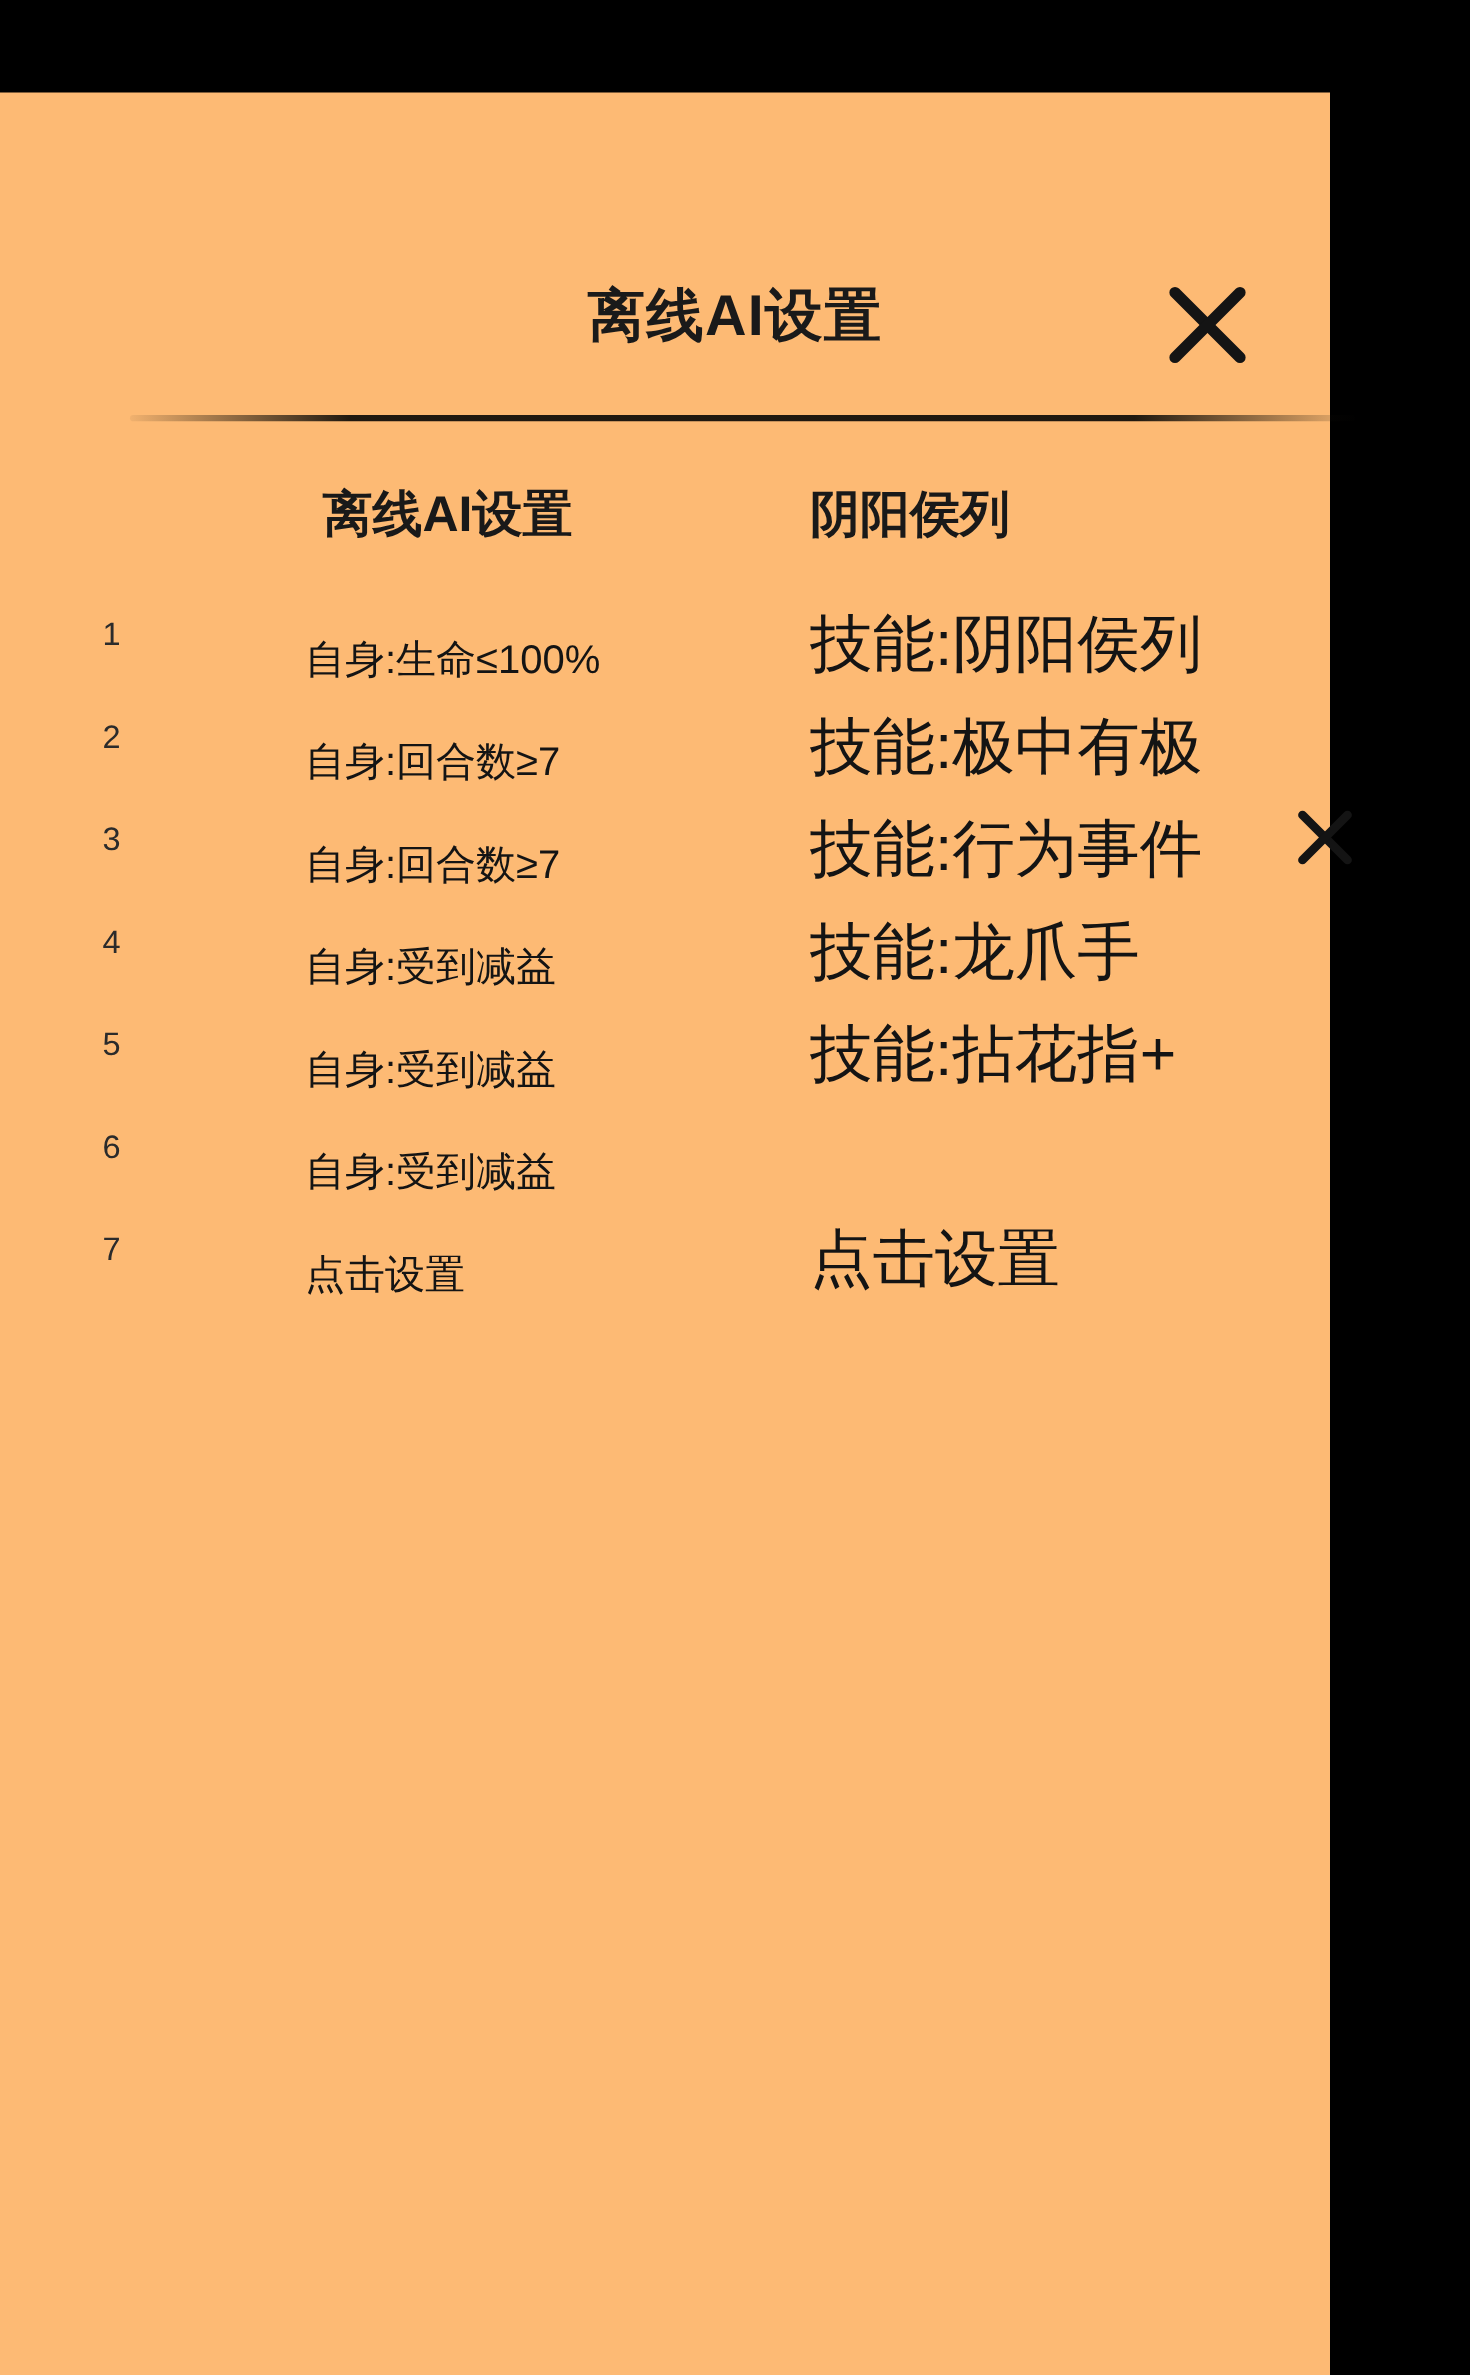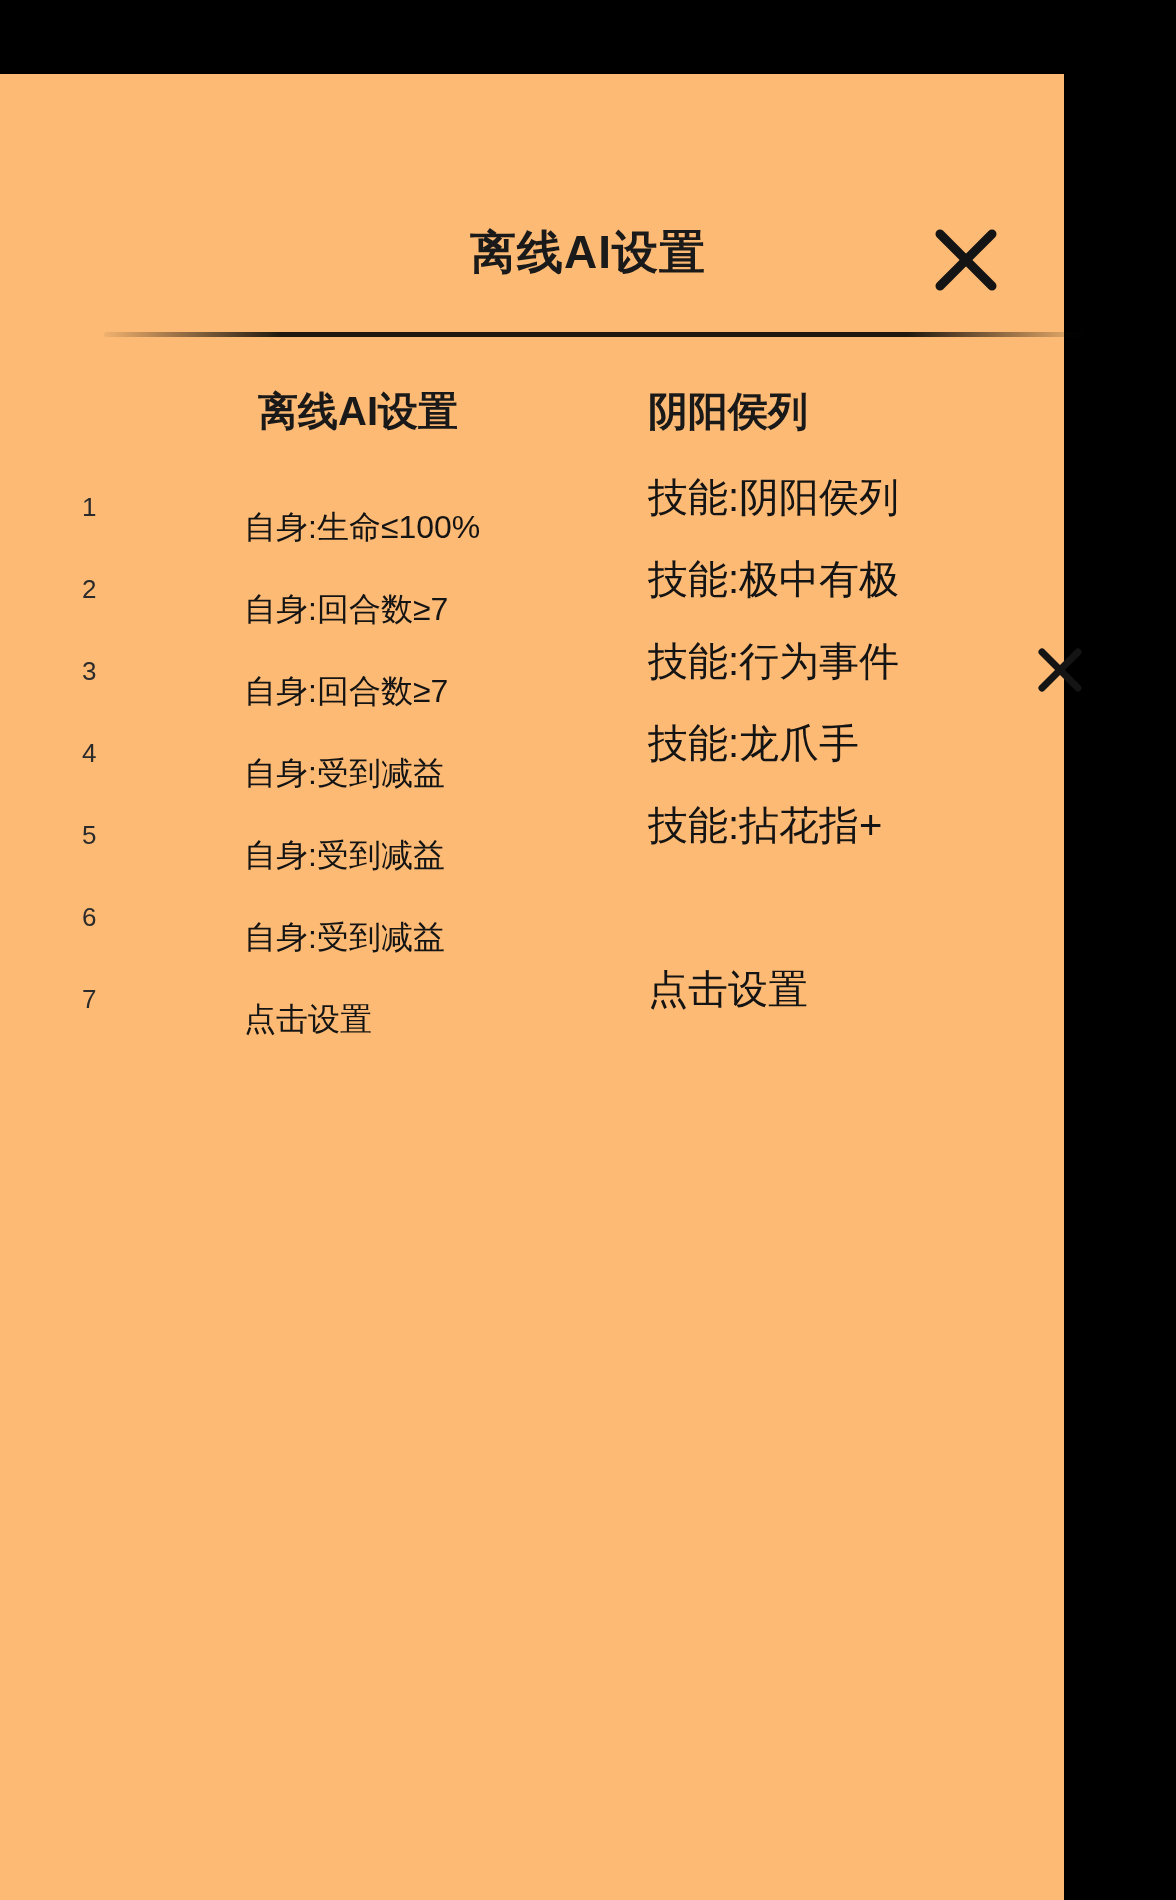--- a/index.html
+++ b/index.html
@@ -118,22 +118,22 @@
     position: absolute;
     left: 244px;
     top: 8px;
     font-size: 32px;
     color: #141414;
     margin-top: 28px;
   }
   .row .act {
     position: absolute;
     left: 648px;
-    top: 0;
-    font-size: 40px;
+    top: 12px;
+    font-size: 50px;
     color: #141414;
   }
   .close-row {
     position: absolute;
     left: 1034px;
     top: 10px;
     width: 52px;
     height: 52px;
     color: #141414;
     cursor: pointer;

